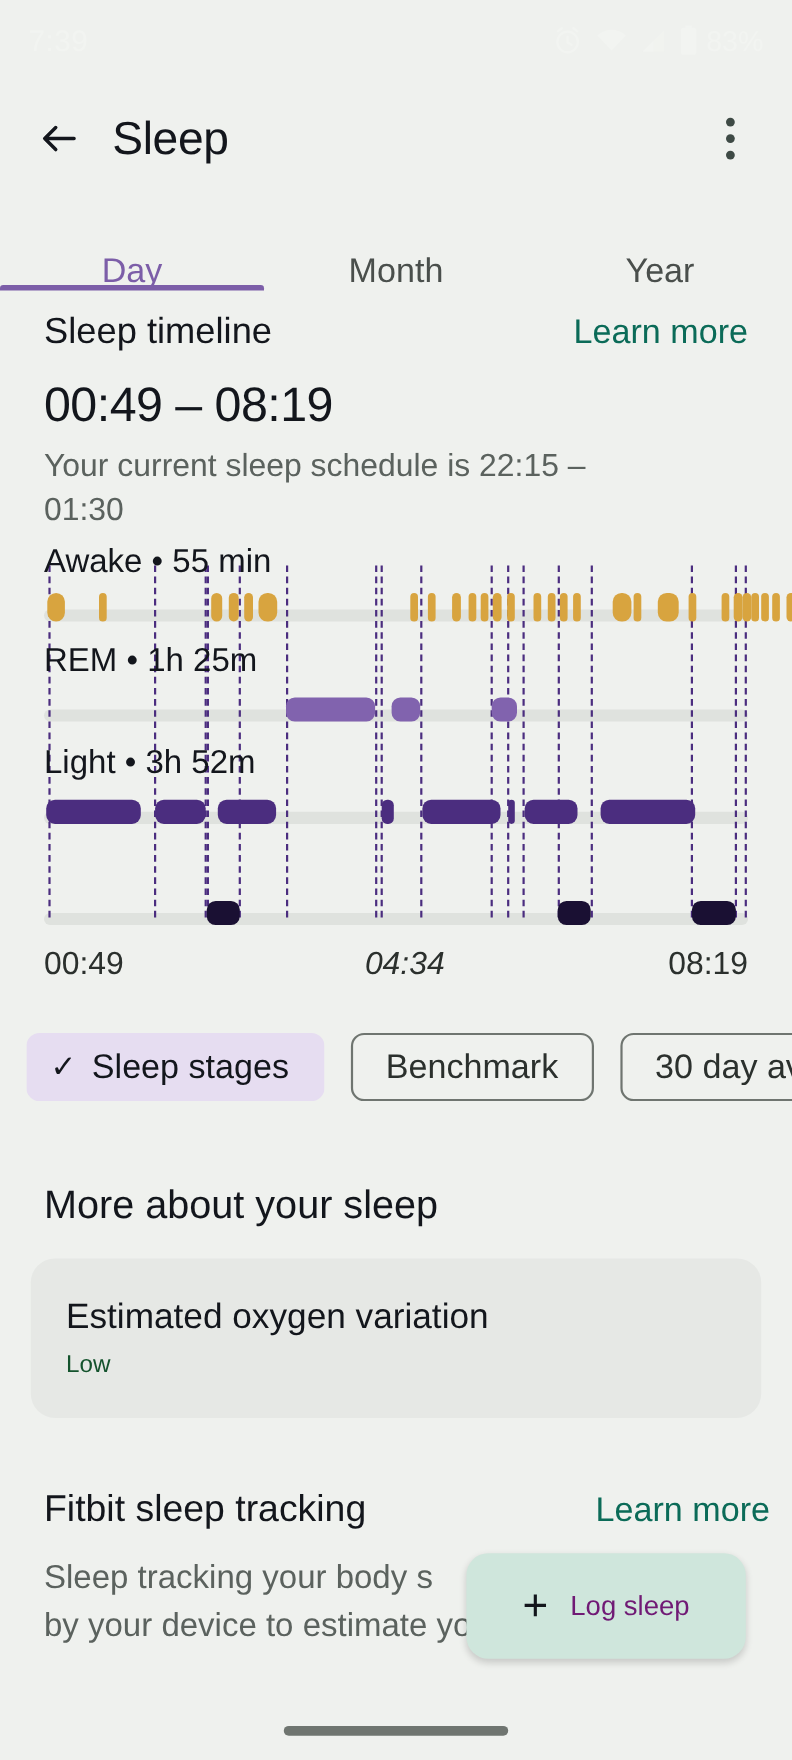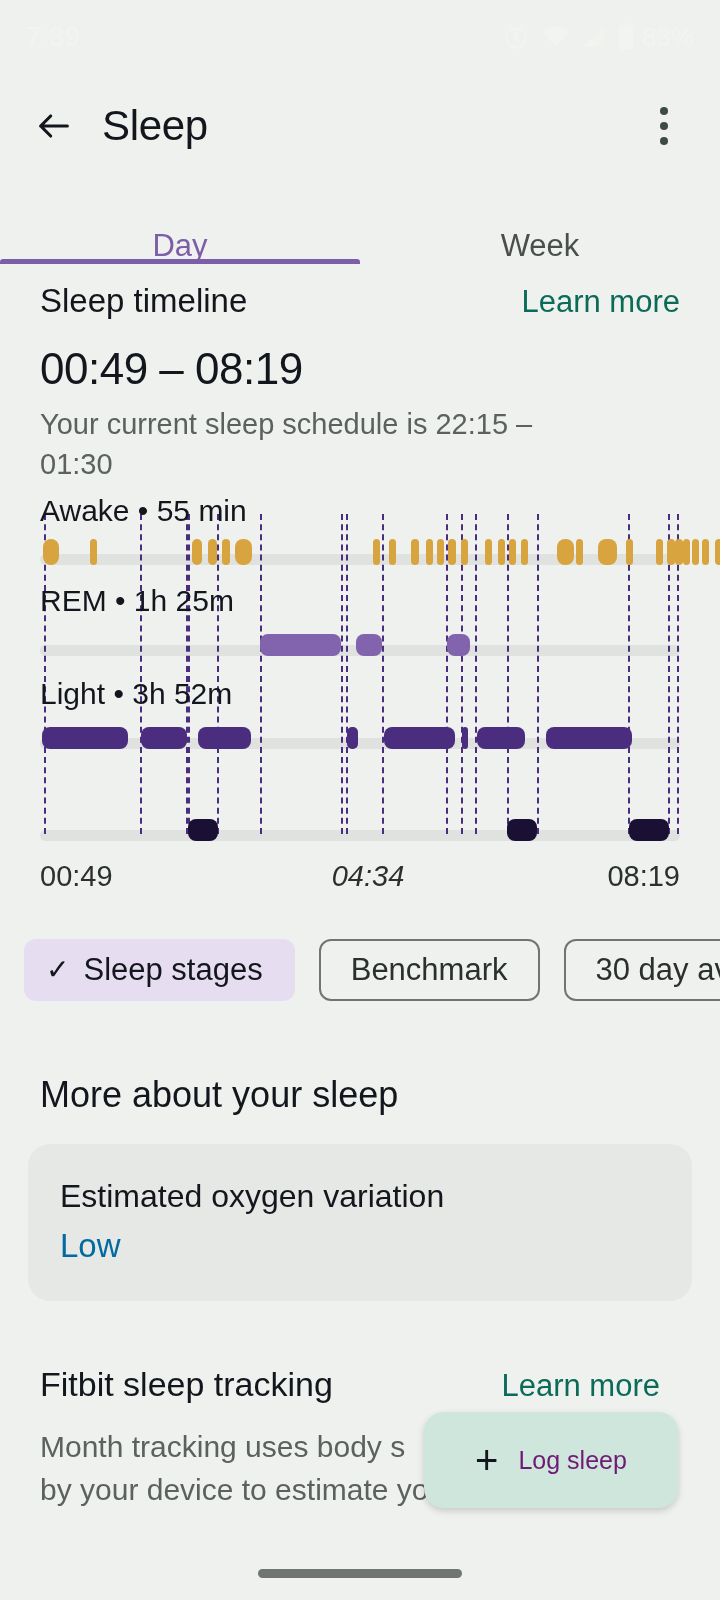--- a/index.html
+++ b/index.html
@@ -204,26 +204,26 @@
     padding: 66px 40px 0 40px;
     font-size: 36px; color: #13161c;
   }
   .card {
     margin: 28px 28px 0 28px;
     background: #e6e8e5;
     border-radius: 22px;
     padding: 34px 32px 36px 32px;
   }
   .card-title { font-size: 32px; color: #13161c; }
-  .card-value { margin-top: 12px; font-size: 33px; color: #0369a1; }
+  .card-value { margin-top: 12px; font-size: 22px; color: #14532d; }
 
   
   .fitbit-head {
-    display: flex; align-items: flex-end;
-    padding: 64px 60px 0 40px;
+    display: flex; align-items: center;
+    padding: 64px 20px 0 40px;
   }
   .fitbit-title { font-size: 34px; color: #13161c; }
   .fitbit-body {
     padding: 22px 40px 0 40px;
     font-size: 30px; color: #5b625e; line-height: 1.42;
   }
 
   
   .fab {
     position: absolute;
@@ -290,21 +290,24 @@
       <span></span>
       <span></span>
     </div>
   </div>
 
   <div class="tabs">
     <div class="tab active">
         <span>Day</span>
       </div>
     <div class="tab">
-        <span>Week</span>
+        <span>Month</span>
+      </div>
+    <div class="tab">
+        <span>Year</span>
       </div>
   </div>
 
   <div class="section-head">
     <div class="section-title">Sleep timeline</div>
     <div class="link">Learn more</div>
   </div>
 
   <div class="headline">
     <div class="range-title">00:49 – 08:19</div>
@@ -405,21 +408,21 @@
   <div class="card">
     <div class="card-title">Estimated oxygen variation</div>
     <div class="card-value">Low</div>
   </div>
 
   <div class="fitbit-head">
     <div class="fitbit-title">Fitbit sleep tracking</div>
     <div class="link">Learn more</div>
   </div>
   <div class="fitbit-body">
-    <div>Month tracking uses body s</div>
+    <div>Sleep tracking your body s</div>
     <div>by your device to estimate your sleep</div>
   </div>
 
   <div class="fab">
     <span class="plus">+</span>
     <span class="fab-label">Log sleep</span>
   </div>
 
   <div class="nav-handle"></div>
 </div>

